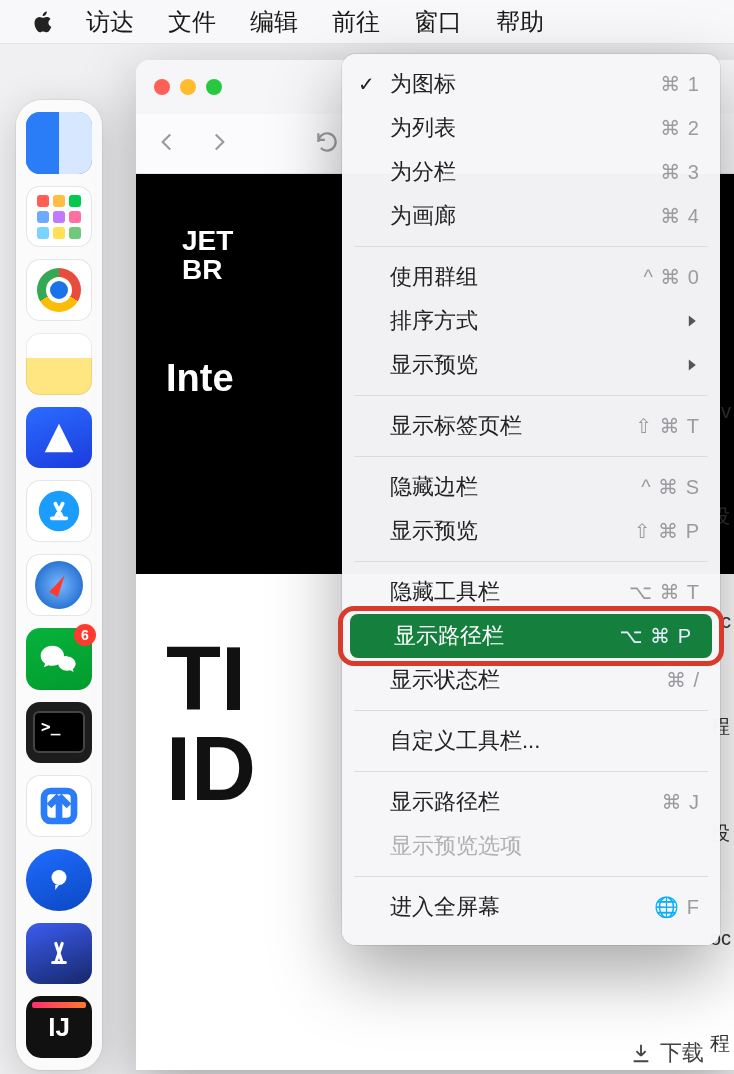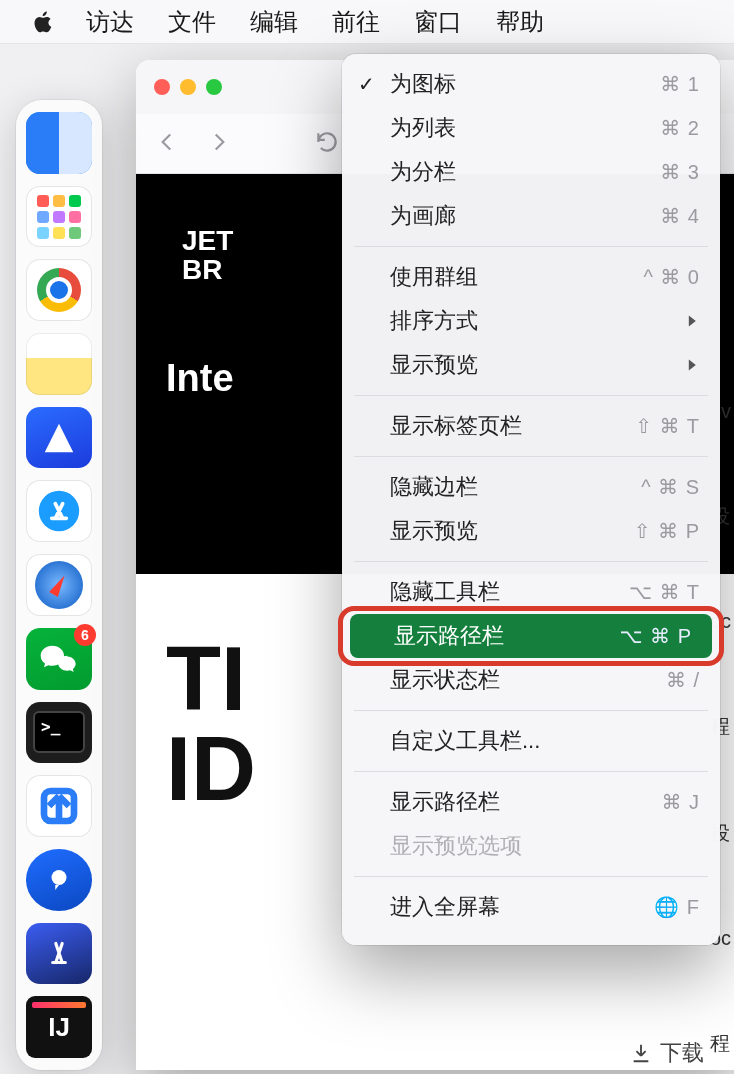--- a/index.html
+++ b/index.html
@@ -68,21 +68,21 @@
   .wechat svg{width:40px;height:40px;fill:#fff;}
   .badge { position:absolute; top:-4px; right:-4px; min-width:22px; height:22px; padding:0 5px; border-radius:11px; background:#ff3b30; color:#fff; font-size:14px; display:flex; align-items:center; justify-content:center; font-weight:600;}
   .dock-icon.terminal { background:#1d1d1d; }
   .term-inner{width:52px;height:42px;border-radius:6px;background:#000;border:2px solid #444;color:#fff;font:600 16px monospace;padding:4px 6px;}
   .dock-icon.upload { background:#fff; box-shadow: inset 0 0 0 1px rgba(0,0,0,0.1);}
   .upload svg{width:40px;height:40px;stroke:#2a7cf7;fill:none;stroke-width:4;}
   .dock-icon.bubble { background: linear-gradient(160deg,#1f6dff,#0b48c2); border-radius:50%; }
   .bubble svg{width:30px;height:30px;fill:#fff;}
   .dock-icon.appstore-dark { background: linear-gradient(160deg,#3b5df2,#172769);}
   .appstore-dark svg{width:38px;height:38px;fill:#fff;}
-  .dock-icon.intellij { background:#111;border-radius:9px;}
+  .dock-icon.intellij { background:#111;border-radius:15px;}
   .ij{font:700 26px sans-serif;color:#fff;background:linear-gradient(90deg,#ff2f6d,#ff7a2f);-webkit-background-clip:text;color:transparent;}
   .dock-icon.intellij .ij{color:#fff;background:none;-webkit-text-fill-color:#fff;position:relative;}
   .dock-icon.intellij::before{content:"";position:absolute;left:6px;top:6px;right:6px;height:6px;background:linear-gradient(90deg,#ff2f6d,#ff7a2f);border-radius:2px;}
 
   
   .window {
     position: absolute; top: 60px; left: 136px; right: 0; height: 1010px;
     background: #fff; border-radius: 14px 0 0 0; overflow: hidden;
     box-shadow: 0 20px 60px rgba(0,0,0,0.3);
     z-index: 10;

